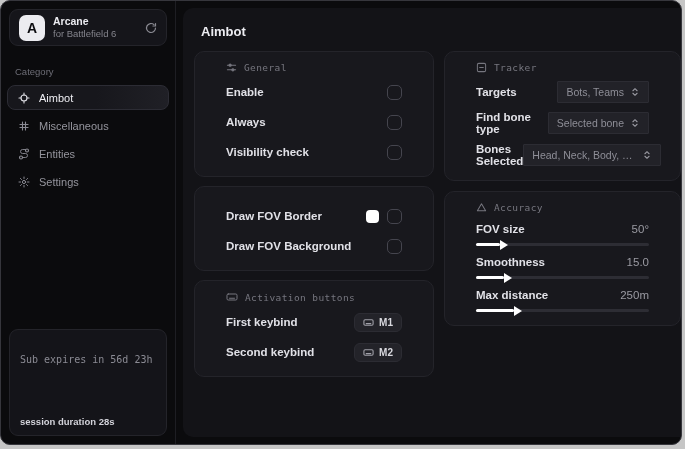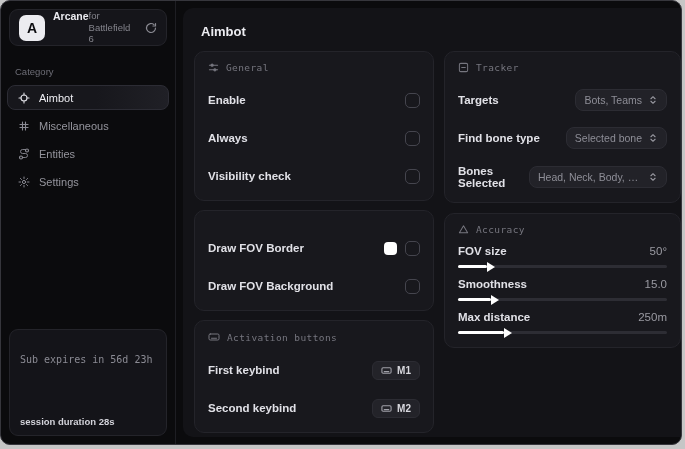--- a/index.html
+++ b/index.html
@@ -16,21 +16,21 @@
     display:flex; overflow:hidden;
   }
   
   .sidebar{ width:175px; flex:0 0 175px; border-right:1px solid #1e1e23; display:flex; flex-direction:column; }
   .side-header{
     margin:8px; height:37px; background:#15151a; border:1px solid #24242a; border-radius:9px;
     display:flex; align-items:center; gap:8px; padding:0 9px;
   }
   .logo{ width:26px; height:26px; border-radius:7px; background:#ececf0; color:#0d0d10;
     font-weight:bold; font-size:14px; display:flex; align-items:center; justify-content:center; }
-  .app-names{ display:flex; flex-direction:row; line-height:1.25; flex:1; }
+  .app-names{ display:flex; flex-direction:column; line-height:1.25; flex:1; }
   .app-name{ color:#ebebf0; font-size:10.5px; font-weight:bold; }
   .app-sub{ color:#84848c; font-size:9.5px; }
   .side-refresh{ color:#8a8a92; display:flex; }
   .category{ color:#6d6d76; font-size:9.5px; margin:12px 14px 8px; }
   .menu{ padding:0 6px; }
   .menu-item{
     height:25px; margin-bottom:3px; border-radius:8px; display:flex; align-items:center; gap:9px;
     padding:0 10px; color:#95959d; font-size:11px; border:1px solid transparent; cursor:default;
   }
   .menu-item .mi-icon{ display:flex; color:#8b8b94; }
@@ -46,40 +46,40 @@
   }
   .status-line1{ font-family:"DejaVu Sans Mono", monospace; font-size:10px; color:#8b8b94; }
   .status-line2{ font-size:9.5px; font-weight:bold; color:#d3d3da;margin-top:48px; }
   
   .main{ flex:1; padding:7px; }
   .panel{ width:100%; height:100%; background:#131317; border-radius:10px; padding:8px 11px; }
   .page-title{ color:#ededf2; font-size:13px; font-weight:bold; padding:8px 0 12px 7px; }
   .cols{ display:flex; gap:10px; }
   .col-left{ width:240px; flex:0 0 240px; display:flex; flex-direction:column; gap:9px; }
   .col-right{ width:237px; flex:0 0 237px; display:flex; flex-direction:column; gap:10px; }
-  .card{ background:#18181d; border:1px solid #24242a; border-radius:10px; padding:10px 13px 13px; }
+  .card{ background:#18181d; border:1px solid #24242a; border-radius:10px; padding:10px 31px 13px; }
   .card-head{
     display:flex; align-items:center; gap:7px; color:#76767f;
     font-family:"DejaVu Sans Mono", monospace; font-size:9.5px; letter-spacing:0.4px;
     margin-bottom:4px;
   }
   .card-head .ch-icon{ display:flex; }
-  .row{ display:flex; align-items:center; justify-content:space-between; min-height:22px; margin-top:16px; }
+  .row{ display:flex; align-items:center; justify-content:space-between; min-height:22px; margin-top:8px; }
   .row-label{ color:#e1e1e7; font-size:11.5px; font-weight:600; }
   .row-controls{ display:flex; align-items:center; gap:8px; }
   .checkbox{ width:15px; height:15px; border:1.5px solid #45454e; border-radius:5px; background:transparent; }
   .swatch{ width:13px; height:13px; border-radius:4px; }
   .keybtn{
     display:flex; align-items:center; gap:5px; background:#232329; border:1px solid #2c2c33;
     border-radius:6px; padding:3px 8px; color:#d9d9df; font-size:10px; font-weight:bold;
   }
   .keybtn .kb-icon{ display:flex; color:#a0a0a8; }
   .selectbtn{
     display:flex; align-items:center; gap:6px; background:#222228; border:1px solid #2c2c33;
-    border-radius:8px; padding:4px 8px; color:#8e8e97; font-size:10.5px; max-width:152px;
+    border-radius:1px; padding:4px 8px; color:#8e8e97; font-size:10.5px; max-width:152px;
   }
   .selectbtn .sel-text{ white-space:nowrap; overflow:hidden; text-overflow:ellipsis; }
   .selectbtn .sel-icon{ display:flex; color:#9a9aa2; flex:0 0 auto; }
   .slider-group{ margin-top:10px; }
   .slider-head{ display:flex; justify-content:space-between; align-items:flex-start;gap:24px; }
   .slider-value{ color:#9a9aa2; font-size:11.5px; }
   .slider-track{ position:relative; height:3px; background:#2d2d34; border-radius:2px; margin-top:8px; }
   .slider-fill{ position:absolute; left:0; top:0; height:3px; background:#ffffff; border-radius:2px; }
   .slider-thumb{
     position:absolute; top:-3.5px; right:-8px; width:0; height:0;

